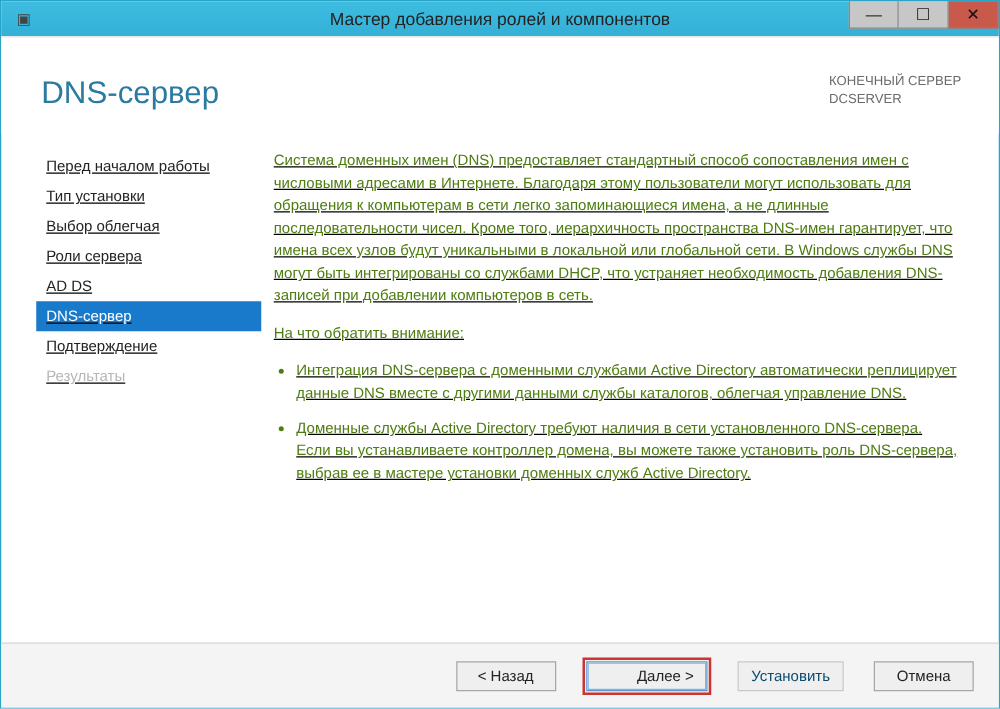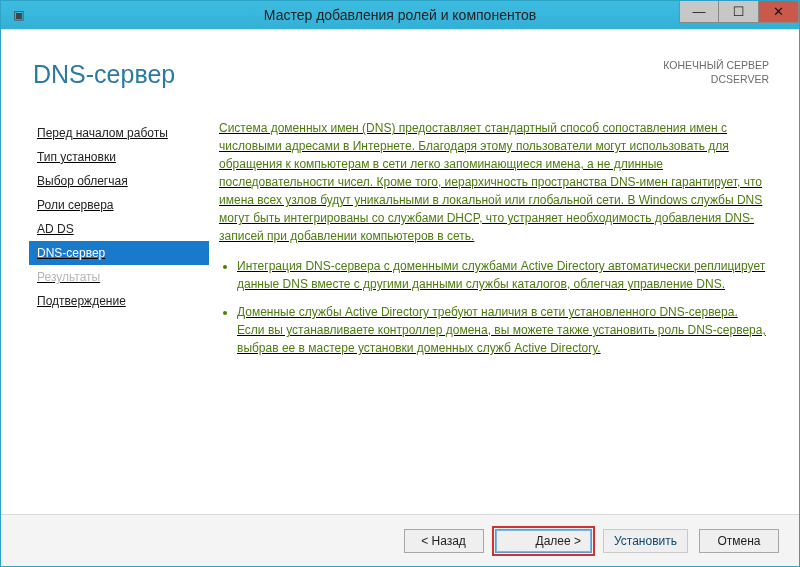--- a/index.html
+++ b/index.html
@@ -79,21 +79,21 @@
     left: 32px;
     top: 30px;
     font-size: 25px;
     font-weight: 300;
     color: #2b7aa1;
   }
   .dest-block {
     position: absolute;
     right: 30px;
     top: 28px;
-    text-align: right;
+    text-align: left;
     font-size: 10.5px;
     color: #6a6a6a;
     line-height: 1.35;
   }
   .body-area {
     flex: 1;
     display: flex;
     padding: 12px 28px 6px 28px;
     overflow: hidden;
     text-decoration: underline;
@@ -128,21 +128,21 @@
   .content ul { margin: 4px 0 0 0; padding-left: 18px; }
   .content li { margin-bottom: 10px; }
   .footer {
     height: 52px;
     border-top: 1px solid #d8d8d8;
     background: #f4f4f4;
     display: flex;
     align-items: center;
     justify-content: flex-end;
     padding: 0 20px;
-    gap: 11px;
+    gap: 24px;
   }
   .btn {
     min-width: 80px;
     height: 24px;
     background: #efefef;
     border: 1px solid #a7a7a7;
     font-size: 12px;
     color: #222;
     padding: 0 10px;
     cursor: default;
@@ -190,26 +190,27 @@
   </div>
 
   <div class="body-area">
     <div class="sidebar">
       <div class="side-item">Перед началом работы</div>
       <div class="side-item">Тип установки</div>
       <div class="side-item">Выбор облегчая</div>
       <div class="side-item">Роли сервера</div>
       <div class="side-item">AD DS</div>
       <div class="side-item active">DNS-сервер</div>
+      <div class="side-item">Подтверждение</div>
       <div class="side-item disabled">Результаты</div>
-      <div class="side-item">Подтверждение</div>
     </div>
 
     <div class="content">
       <p>Система доменных имен (DNS) предоставляет стандартный способ сопоставления имен с числовыми адресами в Интернете. Благодаря этому пользователи могут использовать для обращения к компьютерам в сети легко запоминающиеся имена, а не длинные последовательности чисел. Кроме того, иерархичность пространства DNS-имен гарантирует, что имена всех узлов будут уникальными в локальной или глобальной сети. В Windows службы DNS могут быть интегрированы со службами DHCP, что устраняет необходимость добавления DNS-записей при добавлении компьютеров в сеть.</p>
+      <p>На что обратить внимание:</p>
       <ul>
         <li>Интеграция DNS-сервера с доменными службами Active Directory автоматически реплицирует данные DNS вместе с другими данными службы каталогов, облегчая управление DNS.</li>
         <li>Доменные службы Active Directory требуют наличия в сети установленного DNS-сервера. Если вы устанавливаете контроллер домена, вы можете также установить роль DNS-сервера, выбрав ее в мастере установки доменных служб Active Directory.</li>
       </ul>
     </div>
   </div>
 
   <div class="footer">
     <button class="btn">&lt; Назад</button>
     <button class="btn default">Далее &gt;</button>

